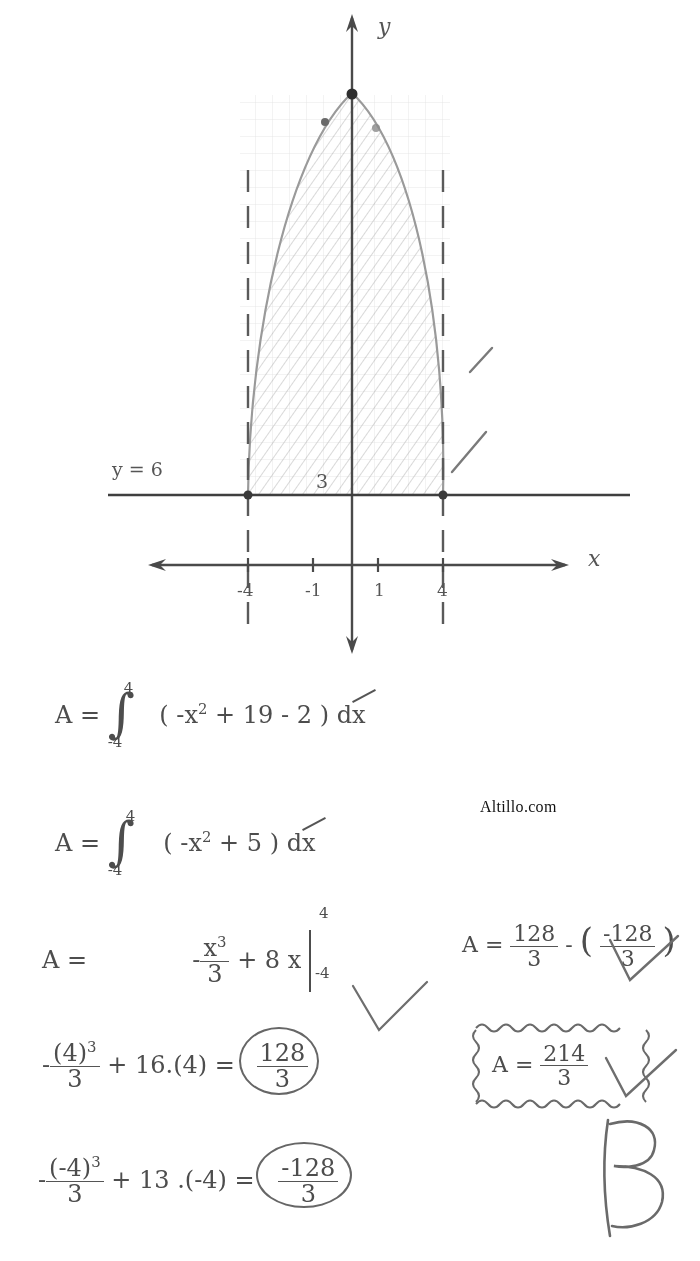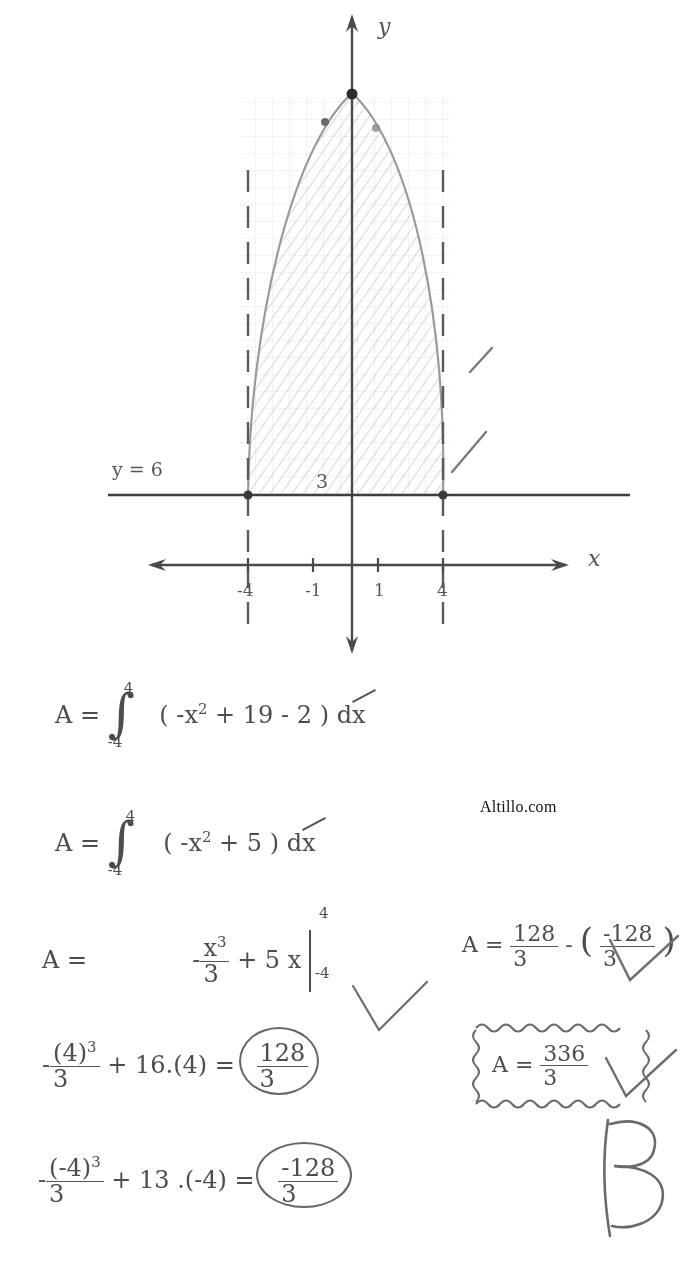--- a/index.html
+++ b/index.html
@@ -32,21 +32,21 @@
 
   .eq{
     font-family:"DejaVu Serif", serif;
     color:#4d4d4d;
     white-space:nowrap;
   }
 
   .lbl{font-family:"DejaVu Serif", serif;color:#555;}
 
   
-  .frac{display:inline-block;vertical-align:middle;text-align:left;line-height:1.05;}
+  .frac{display:inline-block;vertical-align:middle;text-align:center;line-height:1.05;}
   .frac .num{display:block;padding:0 3px;}
   .frac .den{display:block;border-top:1.6px solid #555;padding:0 3px;}
   .sup{font-size:.62em;vertical-align:super;}
 
   .intsym{font-size:52px;line-height:0;position:relative;top:6px;font-family:"DejaVu Serif",serif;}
   .lim{font-size:15px;}
 
   .ellipse{
     position:absolute;
     border:2px solid #666;
@@ -168,21 +168,21 @@
     </span>
   </div>
 
   <div class="line eq" style="left:42px;top:930px;font-size:24px;">
     <span>A  =</span>
     <span style="display:inline-block;width:90px;"></span>
     <span>-</span><span class="frac">
       <span class="num"><span>x</span><span class="sup">3</span></span>
       <span class="den">3</span>
     </span>
-    <span>+ 5 x</span>
+    <span>+ 8 x</span>
     <span style="display:inline-block;position:relative;width:30px;vertical-align:middle;">
       <span style="display:inline-block;width:2.4px;height:62px;background:#4d4d4d;vertical-align:middle;"></span>
       <span class="lim" style="position:absolute;left:10px;top:-26px;">4</span>
       <span class="lim" style="position:absolute;left:6px;top:34px;">-4</span>
     </span>
   </div>
 
   <div class="line eq" style="left:42px;top:1040px;font-size:24px;">
     <span>-</span><span class="frac">
       <span class="num"><span>(4)</span><span class="sup">3</span></span>
@@ -233,21 +233,21 @@
   <div class="line" style="left:470px;top:1020px;width:190px;height:90px;">
     <svg width="190" height="95" viewBox="0 0 190 95">
       <path d="M6,8 q6,-7 12,0 t12,0 t12,0 t12,0 t12,0 t12,0 t12,0 t12,0 t12,0 t12,0 t12,0 t12,0" fill="none" stroke="#6a6a6a" stroke-width="2"></path>
       <path d="M6,84 q6,-7 12,0 t12,0 t12,0 t12,0 t12,0 t12,0 t12,0 t12,0 t12,0 t12,0 t12,0 t12,0" fill="none" stroke="#6a6a6a" stroke-width="2"></path>
       <path d="M6,10 q-6,6 0,12 t0,12 t0,12 t0,12 t0,12 t0,12" fill="none" stroke="#6a6a6a" stroke-width="2"></path>
       <path d="M176,10 q6,6 0,12 t0,12 t0,12 t0,12 t0,12 t0,12" fill="none" stroke="#6a6a6a" stroke-width="2"></path>
     </svg>
     <div class="eq" style="position:absolute;left:22px;top:22px;font-size:22px;">
       <span>A =</span>
       <span class="frac">
-        <span class="num">336</span>
+        <span class="num">214</span>
         <span class="den">3</span>
       </span>
     </div>
   </div>
 
   <svg class="line" style="left:600px;top:930px;" width="90" height="80">
     <path d="M10,10 L30,50 L78,6" fill="none" stroke="#6e6e6e" stroke-width="2.4" stroke-linecap="round"></path>
   </svg>
   <svg class="line" style="left:600px;top:1040px;" width="90" height="80">
     <path d="M6,18 L26,56 L76,10" fill="none" stroke="#6e6e6e" stroke-width="2.4" stroke-linecap="round"></path>

